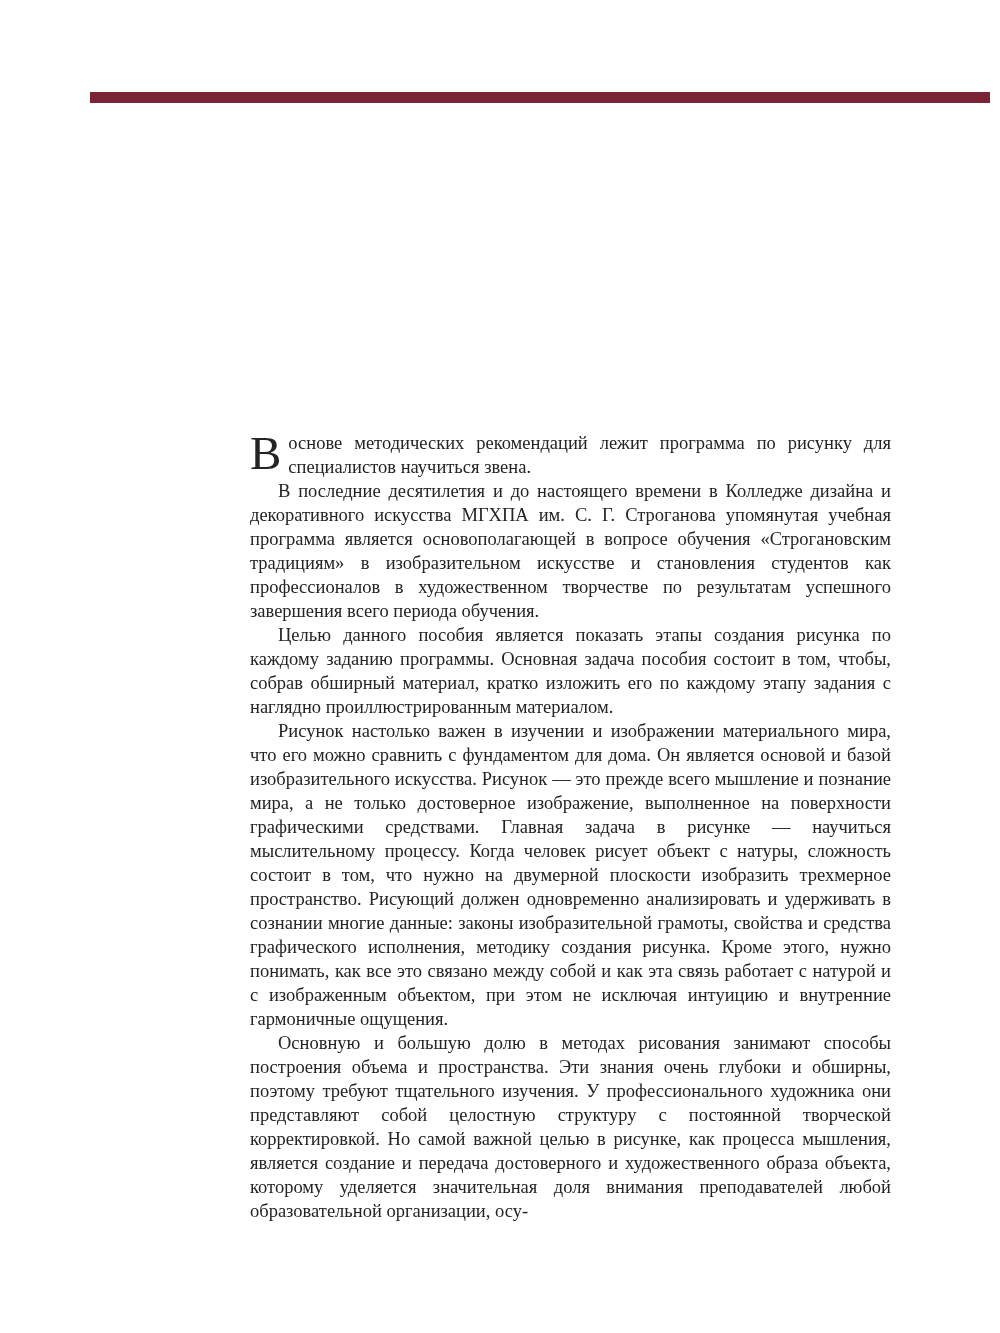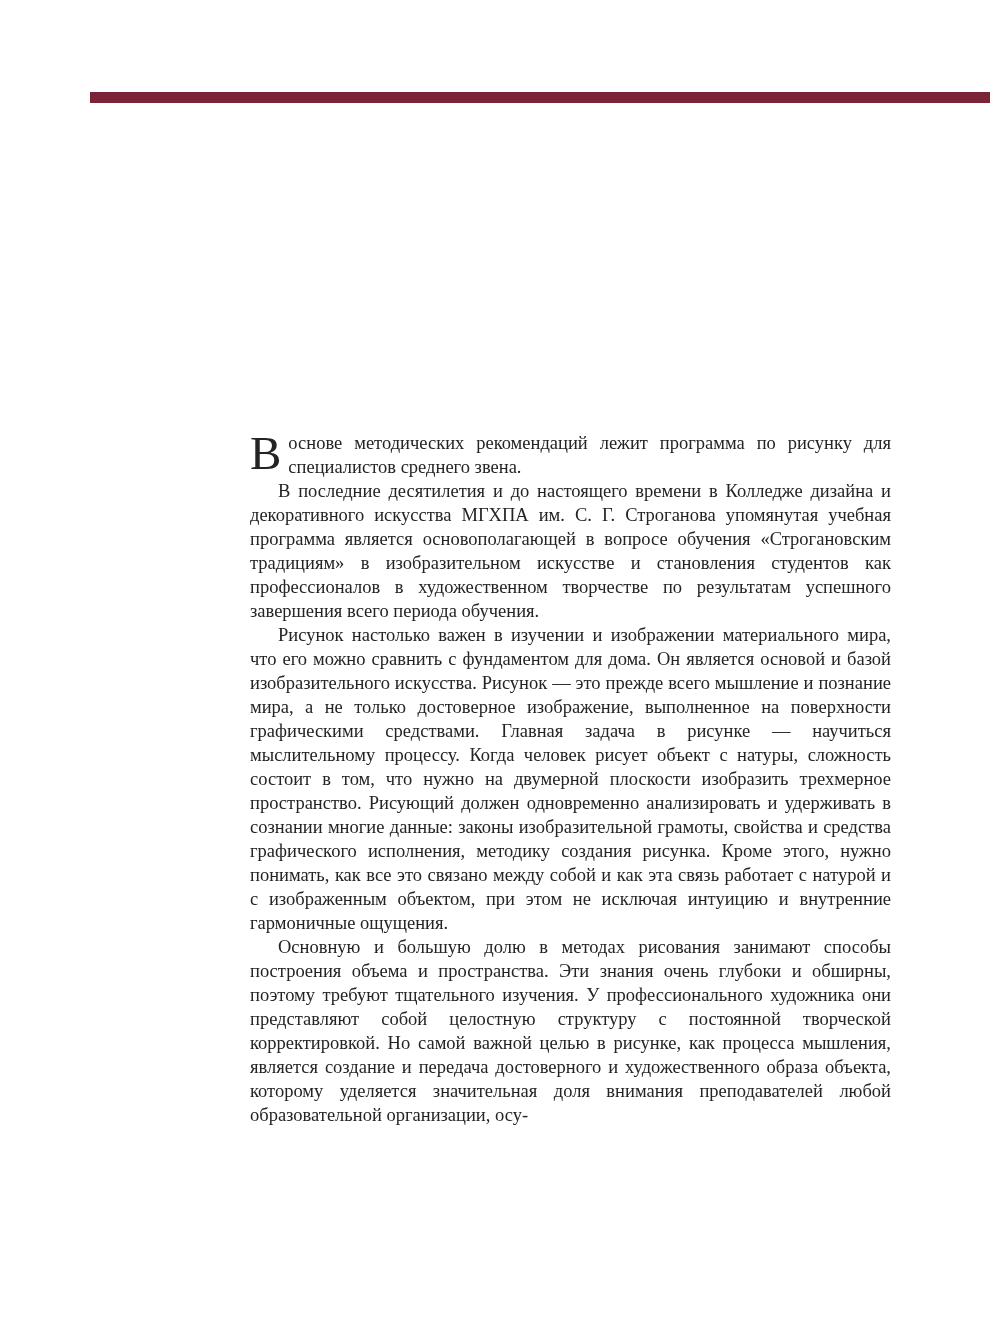--- a/index.html
+++ b/index.html
@@ -53,19 +53,20 @@
   }
 </style>
 </head>
 <body>
 
 <div class="page">
   <div class="top-rule" style="background: rgb(124, 36, 55);"></div>
 
   <div class="text-column">
     <p class="first">
-      <span class="dropcap">В</span><span>основе методических рекомендаций лежит программа по рисунку для специалистов среднего звена.</span>
+      <span class="dropcap">В</span><span>основе методических рекомендаций лежит программа по рисунку для специалистов научиться звена.</span>
     </p>
     <p>В последние десятилетия и до настоящего времени в Колледже дизайна и декоративного искусства МГХПА им. С. Г. Строганова упомянутая учебная программа является основополагающей в вопросе обучения «Строгановским традициям» в изобразительном искусстве и становления студентов как профессионалов в художественном творчестве по результатам успешного завершения всего периода обучения.</p>
+    <p>Целью данного пособия является показать этапы создания рисунка по каждому заданию программы. Основная задача пособия состоит в том, чтобы, собрав обширный материал, кратко изложить его по каждому этапу задания с наглядно проиллюстрированным материалом.</p>
     <p>Рисунок настолько важен в изучении и изображении материального мира, что его можно сравнить с фундаментом для дома. Он является основой и базой изобразительного искусства. Рисунок — это прежде всего мышление и познание мира, а не только достоверное изображение, выполненное на поверхности графическими средствами. Главная задача в рисунке — научиться мыслительному процессу. Когда человек рисует объект с натуры, сложность состоит в том, что нужно на двумерной плоскости изобразить трехмерное пространство. Рисующий должен одновременно анализировать и удерживать в сознании многие данные: законы изобразительной грамоты, свойства и средства графического исполнения, методику создания рисунка. Кроме этого, нужно понимать, как все это связано между собой и как эта связь работает с натурой и с изображенным объектом, при этом не исключая интуицию и внутренние гармоничные ощущения.</p>
     <p>Основную и большую долю в методах рисования занимают способы построения объема и пространства. Эти знания очень глубоки и обширны, поэтому требуют тщательного изучения. У профессионального художника они представляют собой целостную структуру с постоянной творческой корректировкой. Но самой важной целью в рисунке, как процесса мышления, является создание и передача достоверного и художественного образа объекта, которому уделяется значительная доля внимания преподавателей любой образовательной организации, осу-</p>
   </div>
 </div>
 
 </body></html>

